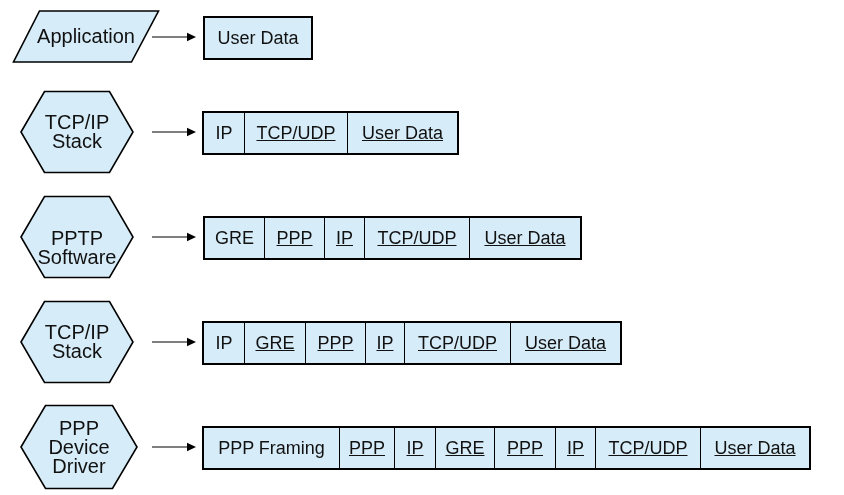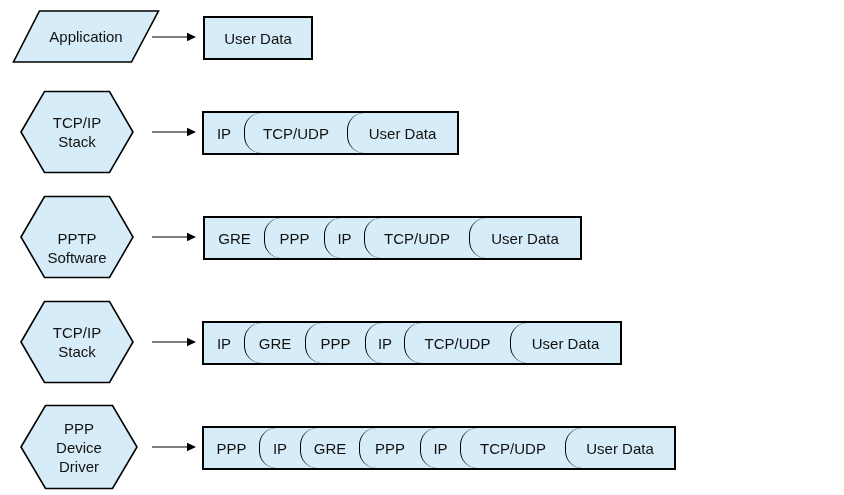--- a/index.html
+++ b/index.html
@@ -24,21 +24,21 @@
     left: 0; top: 0;
     display: block;
   }
   .shape-label {
     position: absolute;
     inset: 0;
     display: flex;
     align-items: center;
     justify-content: center;
     text-align: center;
-    font-size: 15px;
+    font-size: 20px;
     line-height: 19px;
     white-space: pre-line;
     pointer-events: none;
   }
   .arrow {
     position: absolute;
     display: block;
   }
   .packet-row {
     position: absolute;
@@ -46,27 +46,27 @@
     box-sizing: border-box;
     height: 44px;
     border: 2px solid var(--shape-border, #000000);
     background: var(--shape-fill, #d6ecf8);
   }
   .packet-segment {
     box-sizing: border-box;
     display: flex;
     align-items: center;
     justify-content: center;
-    font-size: 15px;
+    font-size: 18px;
     white-space: nowrap;
     background: var(--shape-fill, #d6ecf8);
-    border-radius: 17px;
   }
   .packet-segment + .packet-segment {
     border-left: 1.5px solid var(--shape-border, #000000);
+    text-decoration: underline;
   }
   .shape-fill {
     fill: var(--shape-fill, #d6ecf8);
     stroke: var(--shape-border, #000000);
     stroke-width: 1.6;
   }
   .arrow-line {
     stroke: var(--shape-border, #000000);
     stroke-width: 1.2;
   }
@@ -164,20 +164,21 @@
       </svg>
       <div class="shape-label">PPP
 Device
 Driver</div>
     </div>
     <svg class="arrow" style="left:152px; top:441px;" width="44" height="12" viewBox="0 0 44 12">
       <line class="arrow-line" x1="0" y1="6" x2="35" y2="6"></line>
       <polygon class="arrow-head" points="35,1.8 44,6 35,10.2"></polygon>
     </svg>
     <div class="packet-row" style="left:202px; top:426px;">
+      <div class="packet-segment" style="flex:0 0 135px;">PPP Framing</div>
       <div class="packet-segment" style="flex:0 0 55px;">PPP</div>
       <div class="packet-segment" style="flex:0 0 41px;">IP</div>
       <div class="packet-segment" style="flex:0 0 59px;">GRE</div>
       <div class="packet-segment" style="flex:0 0 61px;">PPP</div>
       <div class="packet-segment" style="flex:0 0 40px;">IP</div>
       <div class="packet-segment" style="flex:0 0 105px;">TCP/UDP</div>
       <div class="packet-segment" style="flex:0 0 109px;">User Data</div>
     </div>
   </div>
 

